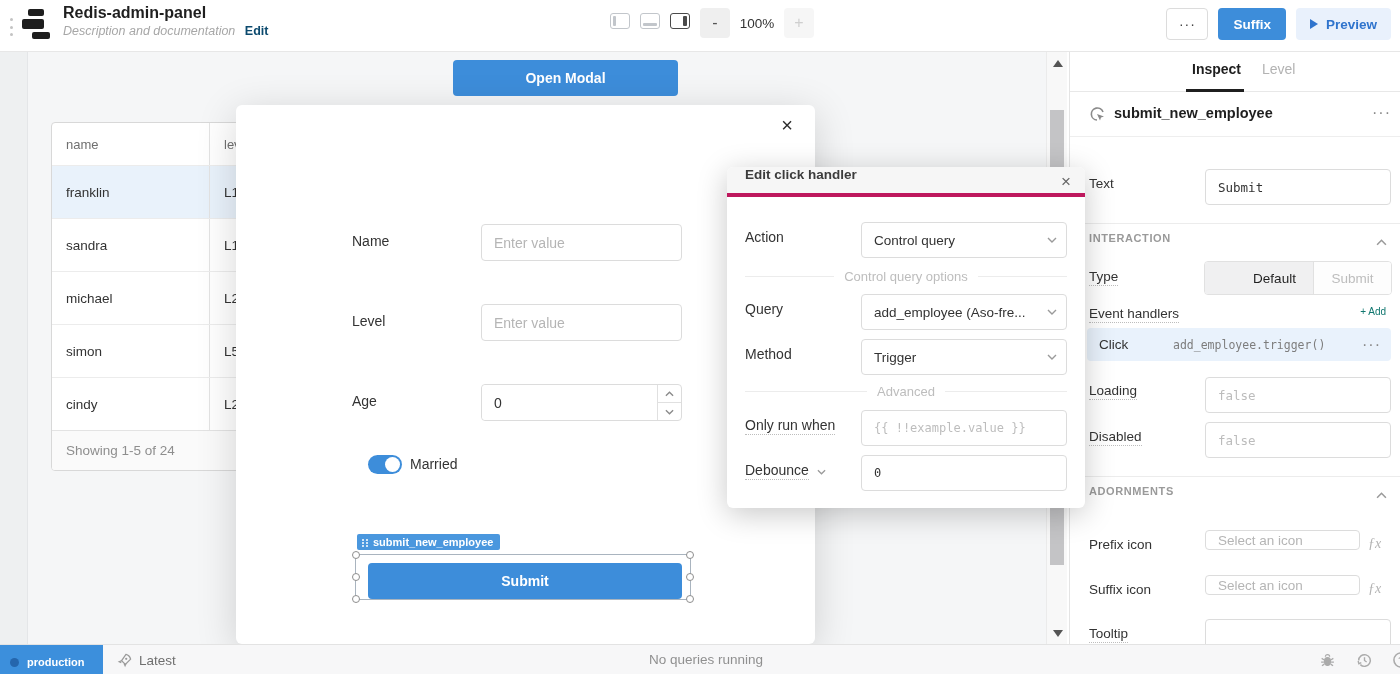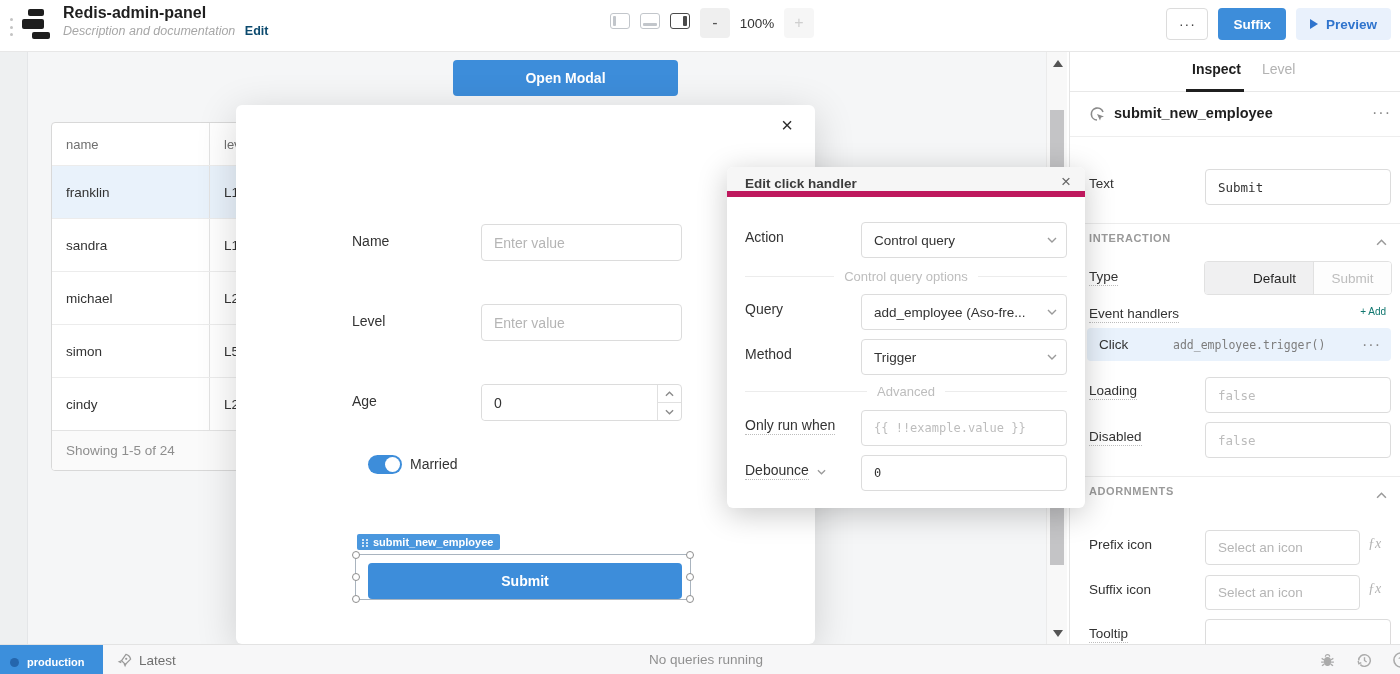--- a/index.html
+++ b/index.html
@@ -130,32 +130,32 @@
                border-radius:4px; display:flex; overflow:hidden; background:#fff; }
   .seg { flex:1; display:flex; align-items:center; justify-content:center; font-size:13.5px; cursor:pointer; }
   .seg.active { background:#f0f0f1; color:#1f1f1f; font-weight:500; border-right:1px solid #e1e1e1;padding-left:31px; }
   .seg.idle { background:#fdfdfd; color:#bdbdbd; }
   .addlink { position:absolute; right:14px; font-size:10px; color:#0f766e; font-weight:400; cursor:pointer; }
   .handler-row { position:absolute; left:17px; width:304px; height:33px; background:#e9f2fc; border-radius:4px;
                  display:flex; align-items:center; padding:0 10px 0 12px; cursor:pointer; }
   .handler-row .ev { font-size:13.5px; color:#333; width:74px; }
   .handler-row .code { font-family:"DejaVu Sans Mono",monospace; font-size:11.5px; color:#7d7d7d; flex:1; }
   .handler-row .hmore { color:#8a8a8a; letter-spacing:1px; }
-  .iconfield { position:absolute; left:135px; width:155px; height:35px; border:1px solid #dcdcdc;
+  .iconfield { position:absolute; left:135px; width:155px; height:20px; border:1px solid #dcdcdc;
                border-radius:4px; padding:0 12px; background:#fff;
                font-family:"Liberation Sans",sans-serif; font-size:13.5px; color:#333; }
   .iconfield::placeholder { color:#b5b5b5; }
   .fx { position:absolute; left:298px; font-family:"Liberation Serif",serif; font-style:italic;
         color:#b3b3b3; font-size:14px; cursor:pointer; }
 
   
   #popup { left:727px; top:167px; width:358px; height:341px; background:#fff; border-radius:6px;
            box-shadow:0 6px 30px rgba(0,0,0,.22); z-index:20; }
   .pop-head { position:absolute; left:0; top:0; width:358px; height:30px; background:#f6f6f6;
-              border-bottom:6px solid #be185d; border-radius:6px 6px 0 0; display:flex; align-items:flex-end; }
+              border-bottom:4px solid #be185d; border-radius:6px 6px 0 0; display:flex; align-items:flex-start; }
   .pop-title { margin-left:18px; font-size:13.5px; font-weight:600; color:#3c3c3c; }
   .pop-close { position:absolute; right:14px; top:5px; font-size:17px; color:#666; cursor:pointer; }
   .pop-label { position:absolute; left:18px; font-size:14px; color:#333; }
   .pop-select { position:absolute; left:134px; width:206px; height:36px; border:1px solid #dcdcdc;
                 border-radius:4px; background:#fff; display:flex; align-items:center; padding:0 26px 0 12px;
                 font-size:13.5px; color:#333; cursor:pointer; white-space:nowrap; overflow:hidden; }
   .pop-select svg { position:absolute; right:9px; }
   .pop-div { position:absolute; left:18px; width:322px; display:flex; align-items:center; gap:10px;
              color:#bdbdbd; font-size:13px; }
   .pop-div::before, .pop-div::after { content:""; flex:1; height:1px; background:#ececec; }

